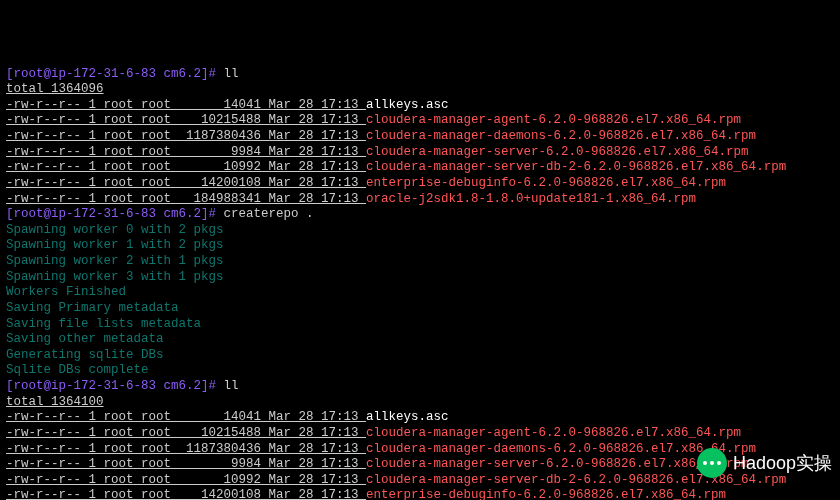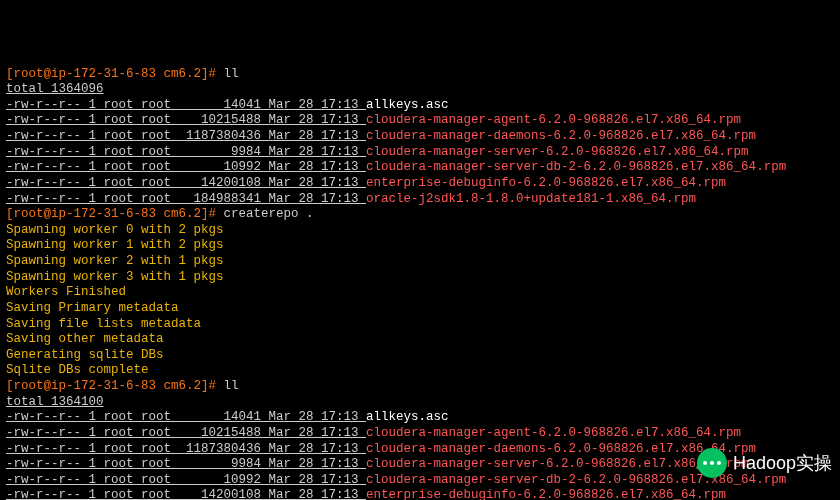--- a/index.html
+++ b/index.html
@@ -13,24 +13,24 @@
     width: 840px;
     height: 500px;
     overflow: hidden;
     position: relative;
     white-space: pre;
   }
   .lines { display: block; }
   .row { display: block; }
   span { white-space: pre; }
   .c-def   { color: #cccccc; text-decoration: underline; }        
-  .c-prompt{ color: #f97316; }        
+  .c-prompt{ color: #8b5cf6; }        
   .c-cmd   { color: #cccccc; text-align: center; }        
   .c-fname { color: #ffffff; }        
-  .c-green { color: #eab308; }        
+  .c-green { color: #0f766e; }        
   .c-red   { color: #ff5555; }
   .watermark {
     position: absolute;
     right: 8px;
     bottom: 22px;
     display: flex;
     align-items: center;
     gap: 6px;
     color: #fff;
     font-family: "Microsoft YaHei","PingFang SC",Arial,sans-serif;

